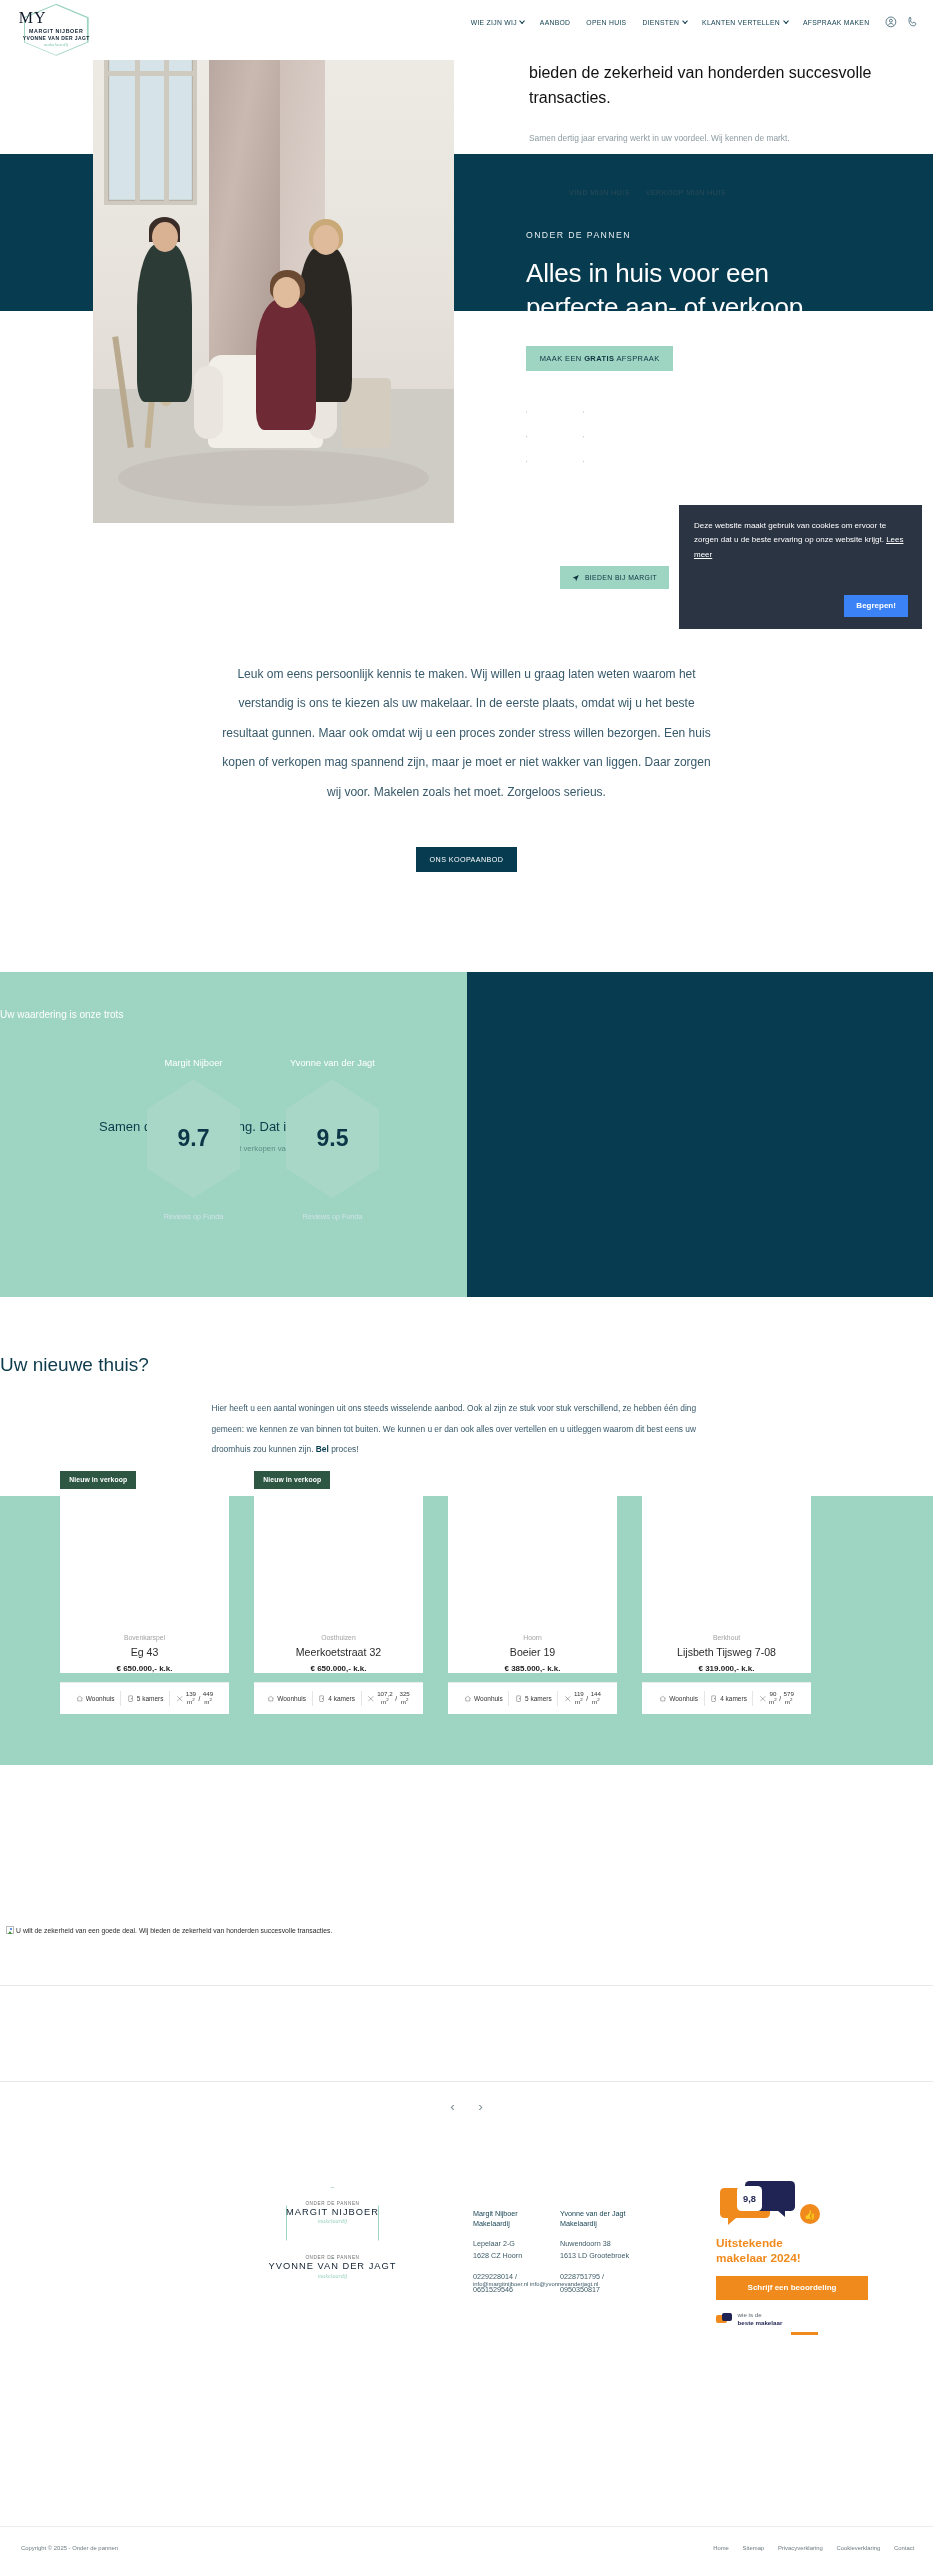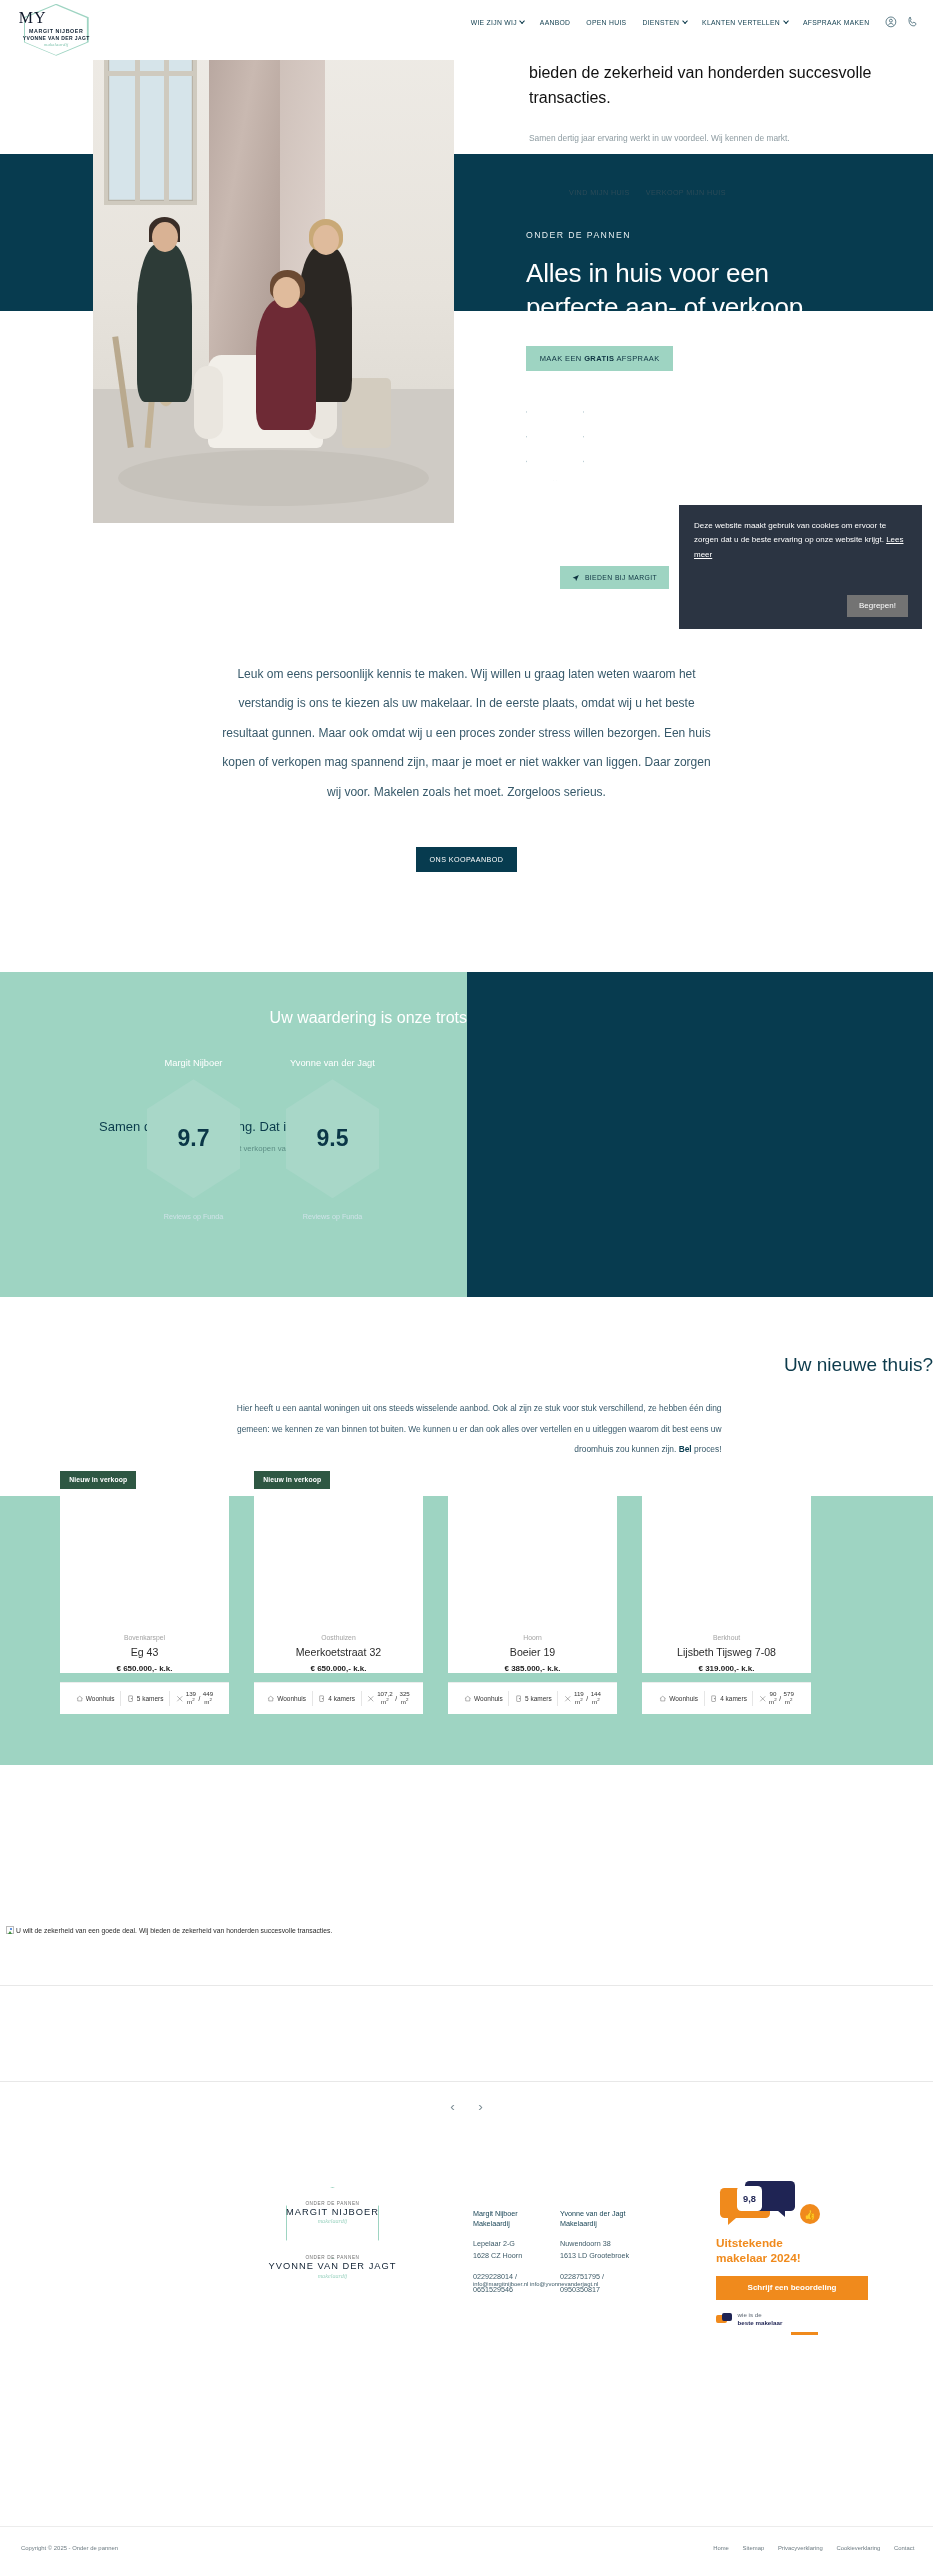--- a/index.html
+++ b/index.html
@@ -92,49 +92,49 @@
     clip-path:polygon(0 0,50% 100%,100% 0,100% 6%,50% 100%,0 6%);margin-bottom:3.7px}
 
   #bieden-btn{position:absolute;left:560px;top:566px;background:var(--mint);color:#0d3240;
     font-size:6.8px;letter-spacing:0.4px;padding:7.5px 12.4px;display:flex;align-items:center;gap:5px;cursor:pointer;z-index:8}
   #bieden-btn .plane{width:7.5px;height:7.5px}
 
   
   #cookie{position:absolute;left:679px;top:505px;width:243px;height:124px;background:#2b3442;z-index:60;padding:13.7px 15px}
   #cookie-text{color:#fff;font-size:8px;line-height:1.85}
   #cookie-link{color:#fff;text-decoration:underline;cursor:pointer}
-  #cookie-btn{position:absolute;right:13.7px;bottom:12.4px;background:#737373;color:#fff;border:none;
-    font-family:inherit;font-weight:400;font-size:8px;padding:6.2px 12.4px;cursor:pointer}
+  #cookie-btn{position:absolute;right:13.7px;bottom:12.4px;background:#3b82f6;color:#fff;border:none;
+    font-family:inherit;font-weight:700;font-size:8px;padding:6.2px 12.4px;cursor:pointer}
 
   
   #afspreken{position:absolute;left:0;top:635px;width:933px;height:261px;background:#fff;text-align:center}
   #afspreken h2{font-size:19px;font-weight:400;margin-top:73px;letter-spacing:-0.1px}
   #afspreken p{width:498px;margin:25px auto 16px;font-size:12px;line-height:2.45;color:#37596a}
   #koopaanbod-btn{display:inline-block;margin-top:23.6px;background:var(--navy);color:#fff;
     font-size:7.2px;letter-spacing:0.4px;padding:8px 13.7px;cursor:pointer}
 
   
   #waardering{position:absolute;left:0;top:972px;width:933px;height:325px}
   #wd-left{position:absolute;left:0;top:0;width:467px;height:325px;background:var(--mint)}
   #wd-right{position:absolute;left:467px;top:0;width:467px;height:325px;background:var(--navy)}
   #wd-left-copy{position:absolute;left:0;top:147px;width:467px;text-align:center}
   #wd-left-copy h3{font-size:13px;font-weight:400;color:#0a3b4b}
   #wd-left-copy p{margin-top:10px;font-size:7.8px;color:#5d8e85}
-  #wd-title{position:absolute;left:0;top:37px;width:467px;text-align:right;color:#fff;font-size:16px;font-weight:400}
+  #wd-title{position:absolute;left:0;top:37px;width:467px;text-align:left;color:#fff;font-size:10px;font-weight:400}
   .rating-col{position:absolute;top:86px;width:143px;text-align:center}
   .rating-col.c1{left:122px}.rating-col.c2{left:261px}
   .rating-name{color:#fff;font-size:9.3px;margin-bottom:11.2px}
   .hexbox{width:93px;height:119px;margin:0 auto;background:var(--mint-light);
     clip-path:polygon(50% 0%,100% 25%,100% 75%,50% 100%,0% 75%,0% 25%);
     display:flex;align-items:center;justify-content:center}
   .hexnum{font-size:23px;font-weight:700;color:#0a3647}
   .rating-sub{margin-top:13.7px;color:#cfe3e8;font-size:7.2px}
 
   
-  #thuis{position:absolute;left:0;top:1297px;width:933px;height:187px;background:#fff;text-align:right}
+  #thuis{position:absolute;left:0;top:1297px;width:933px;height:187px;background:#fff;text-align:left}
   #thuis h2{font-size:19px;font-weight:400;margin-top:57px}
   #thuis p{width:510px;margin:22.4px auto 0;font-size:8.4px;line-height:2.4;color:#37596a}
   #thuis p b{color:var(--navy);font-weight:700}
 
   
   #aanbod{position:absolute;left:0;top:1452px;width:933px;height:352px}
   #aanbod-bg{position:absolute;left:0;top:44px;width:933px;height:269px;background:var(--mint)}
   .card{position:absolute;top:0;width:169px;background:#fff}
   .card.k1{left:60px}.card.k2{left:254px}.card.k3{left:448px}.card.k4{left:642px}
   .badge{position:absolute;left:0;top:18.7px;background:#2e5743;color:#fff;font-size:6.8px;

